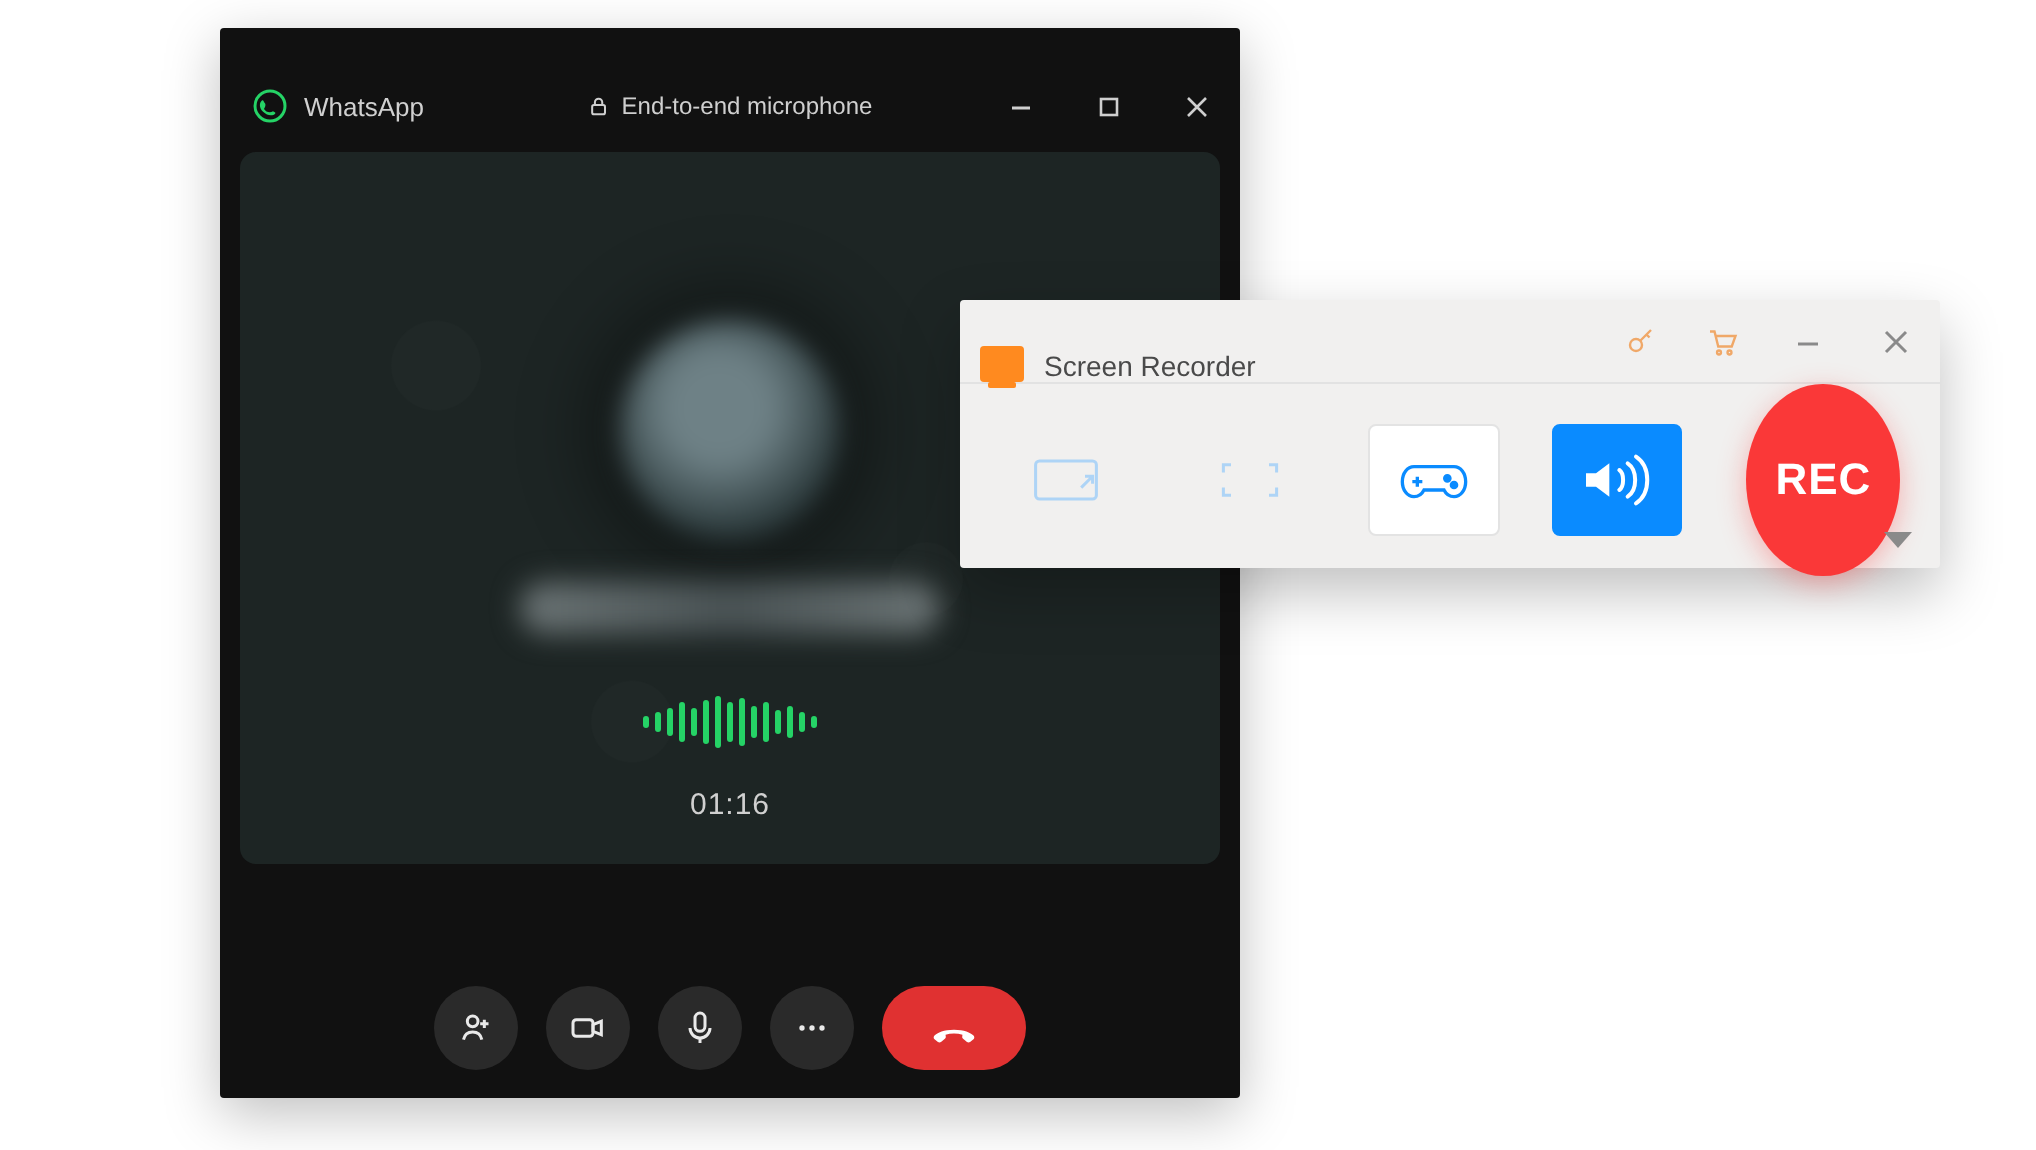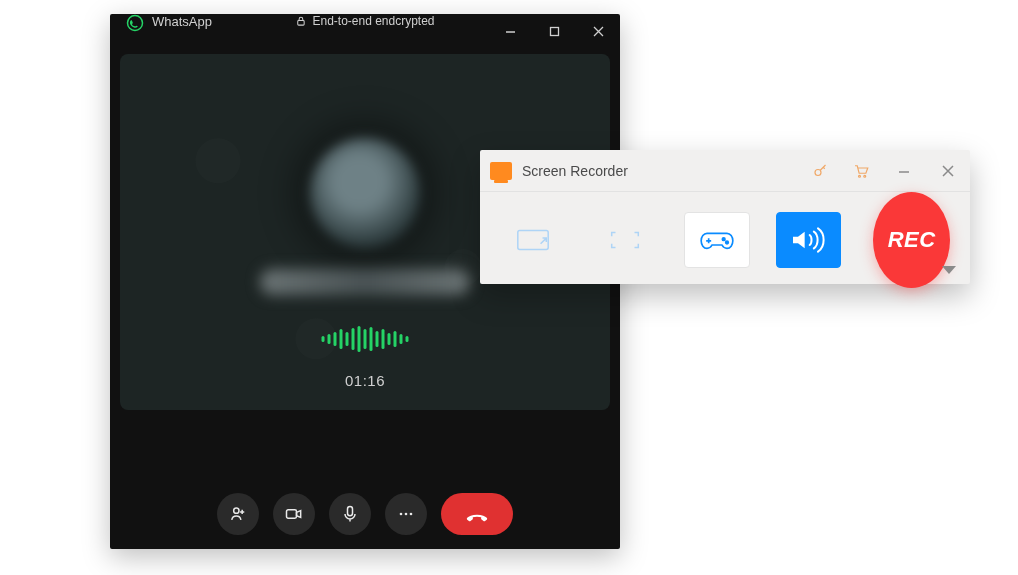--- a/index.html
+++ b/index.html
@@ -21,24 +21,26 @@
     height: 535px;
     background: #111111;
     border-radius: 2px;
     box-shadow: 0 8px 28px rgba(0,0,0,.25);
     color: #e5e5e5;
     overflow: hidden;
   }
   .wa-titlebar {
     height: 34px;
     display: flex;
+    align-items: center;
     padding-left: 16px;
     font-size: 13px;
     color: #d0d0d0;
     position: relative;
+    margin-top: 22px;
   }
   .wa-logo {
     width: 18px; height: 18px;
     margin-right: 8px;
     display: inline-flex; align-items: center; justify-content: center;
   }
   .wa-enc {
     position: absolute;
     left: 50%; transform: translateX(-50%);
     display: flex; align-items: center; gap: 6px;
@@ -120,21 +122,21 @@
     left: 480px;
     top: 150px;
     width: 490px;
     background: #f1f0ef;
     border-radius: 2px;
     box-shadow: 0 12px 30px rgba(0,0,0,.25);
     color: #333;
   }
   .sr-titlebar {
     height: 42px;
-    display: flex; align-items: center;
+    display: flex; align-items: flex-end;
     padding: 0 6px 0 10px;
     font-size: 14px;
     color: #4a4a4a;
     border-bottom: 1px solid #e2e2e2;
     position: relative;
   }
   .sr-appicon {
     width: 22px; height: 18px; background: #ff8a1f; border-radius: 2px;
     margin-right: 10px; position: relative;
   }
@@ -155,21 +157,20 @@
     width: 44px; height: 42px; display: flex; align-items: center; justify-content: center;
     color: #8a8a8a; font-size: 15px;
   }
   .sr-body {
     padding: 18px 20px 14px 20px;
     position: relative;
   }
   .sr-modes {
     display: flex; gap: 26px; align-items: center;
     height: 60px;
-    font-style: italic;
   }
   .sr-tile {
     width: 82px; height: 56px;
     background: #ffffff;
     border: 1px solid #e3e3e3;
     border-radius: 4px;
     display: flex; align-items: center; justify-content: center;
     color: #0a8bff;
   }
   .sr-tile.faded { opacity: .45; background: transparent; border-color: transparent; }
@@ -214,21 +215,21 @@
       </svg>
     </span>
     <span>WhatsApp</span>
     <span class="wa-enc">
       <span>
         <svg width="11" height="12" viewBox="0 0 24 24" fill="none" stroke="#cfcfcf" stroke-width="2.2">
           <rect x="5" y="11" width="14" height="10" rx="2"></rect>
           <path d="M8 11V8a4 4 0 0 1 8 0v3"></path>
         </svg>
       </span>
-      <span>End-to-end endcrypted</span>
+      <span>End-to-end microphone</span>
     </span>
     <div class="wa-wincontrols">
       <div>
         <svg width="11" height="11">
             <line x1="1" y1="6" x2="10" y2="6" stroke="#cfcfcf" stroke-width="1.4"></line>
           </svg>
       </div>
       <div>
         <svg width="11" height="11">
             <rect x="1.5" y="1.5" width="8" height="8" fill="none" stroke="#cfcfcf" stroke-width="1.3"></rect>

